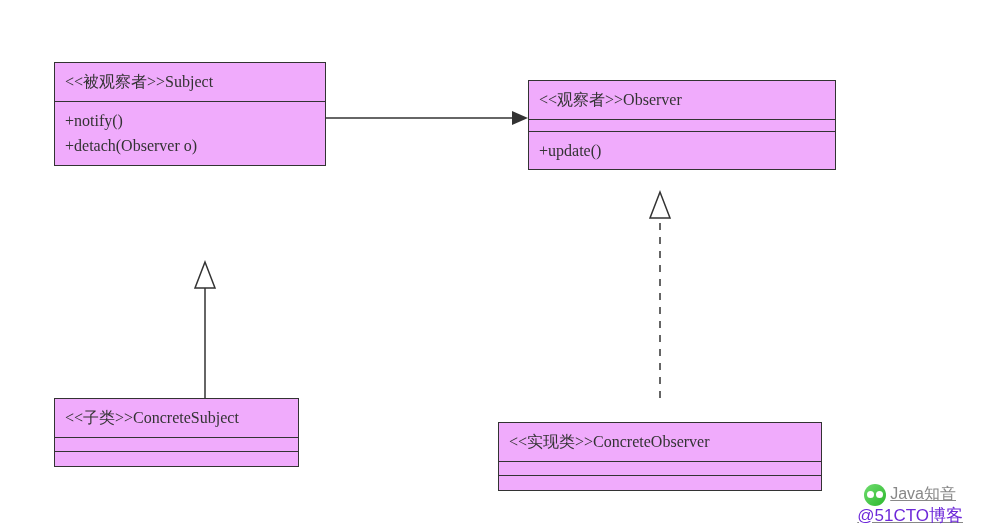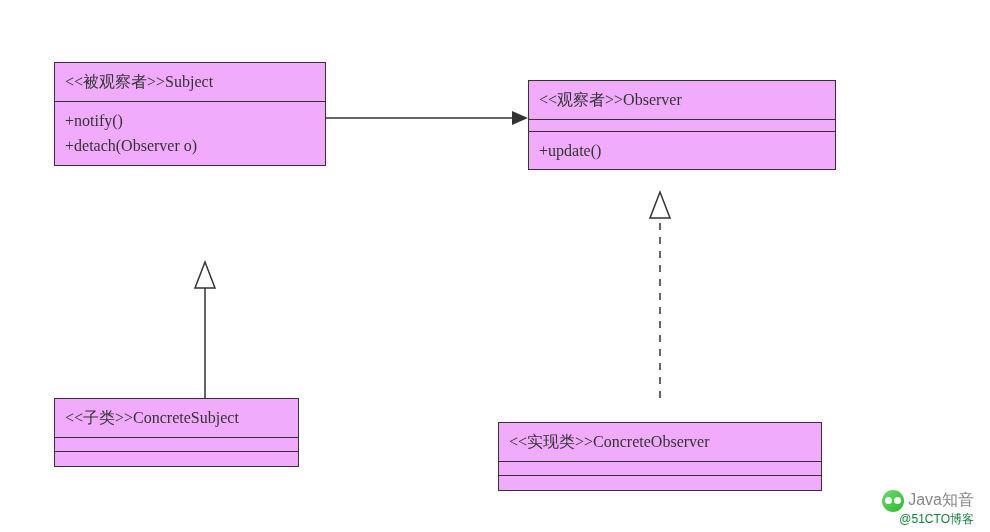--- a/index.html
+++ b/index.html
@@ -31,45 +31,46 @@
   .thin-comp { height: 14px; padding: 0; }
   svg.connectors {
     position: absolute;
     left: 0; top: 0;
     width: 990px; height: 532px;
     pointer-events: none;
   }
   .watermark {
     position: absolute;
     bottom: 6px;
-    right: 16px;
-    text-align: right;
+    right: 27px;
+    text-align: center;
     font-family: "Microsoft YaHei", sans-serif;
     font-size: 16px;
     color: #888;
     line-height: 1.2;
+    text-decoration: underline;
   }
   .wm-icon {
     display: inline-block;
     width: 22px; height: 22px;
     border-radius: 50%;
     background: linear-gradient(135deg,#6fdc6f,#2db82d);
     vertical-align: middle;
     margin-right: 4px;
     position: relative;
   }
   .wm-icon::before, .wm-icon::after {
     content:"";
     position:absolute;
     background:#fff;
     border-radius:50%;
   }
   .wm-icon::before { width:7px;height:7px;left:3px;top:7px; }
   .wm-icon::after  { width:7px;height:7px;right:3px;top:7px; }
-  .wm-sub { font-size: 12px; color:#15803d; }
+  .wm-sub { font-size: 17px; color:#6d28d9; }
 </style>
 </head>
 <body>
 
 <div class="uml-box" style="left:54px; top:62px; width:272px;">
   <div class="compartment">&lt;&lt;被观察者&gt;&gt;Subject</div>
   <div class="compartment">
     <div>+notify()</div>
     <div>+detach(Observer o)</div>
   </div>

